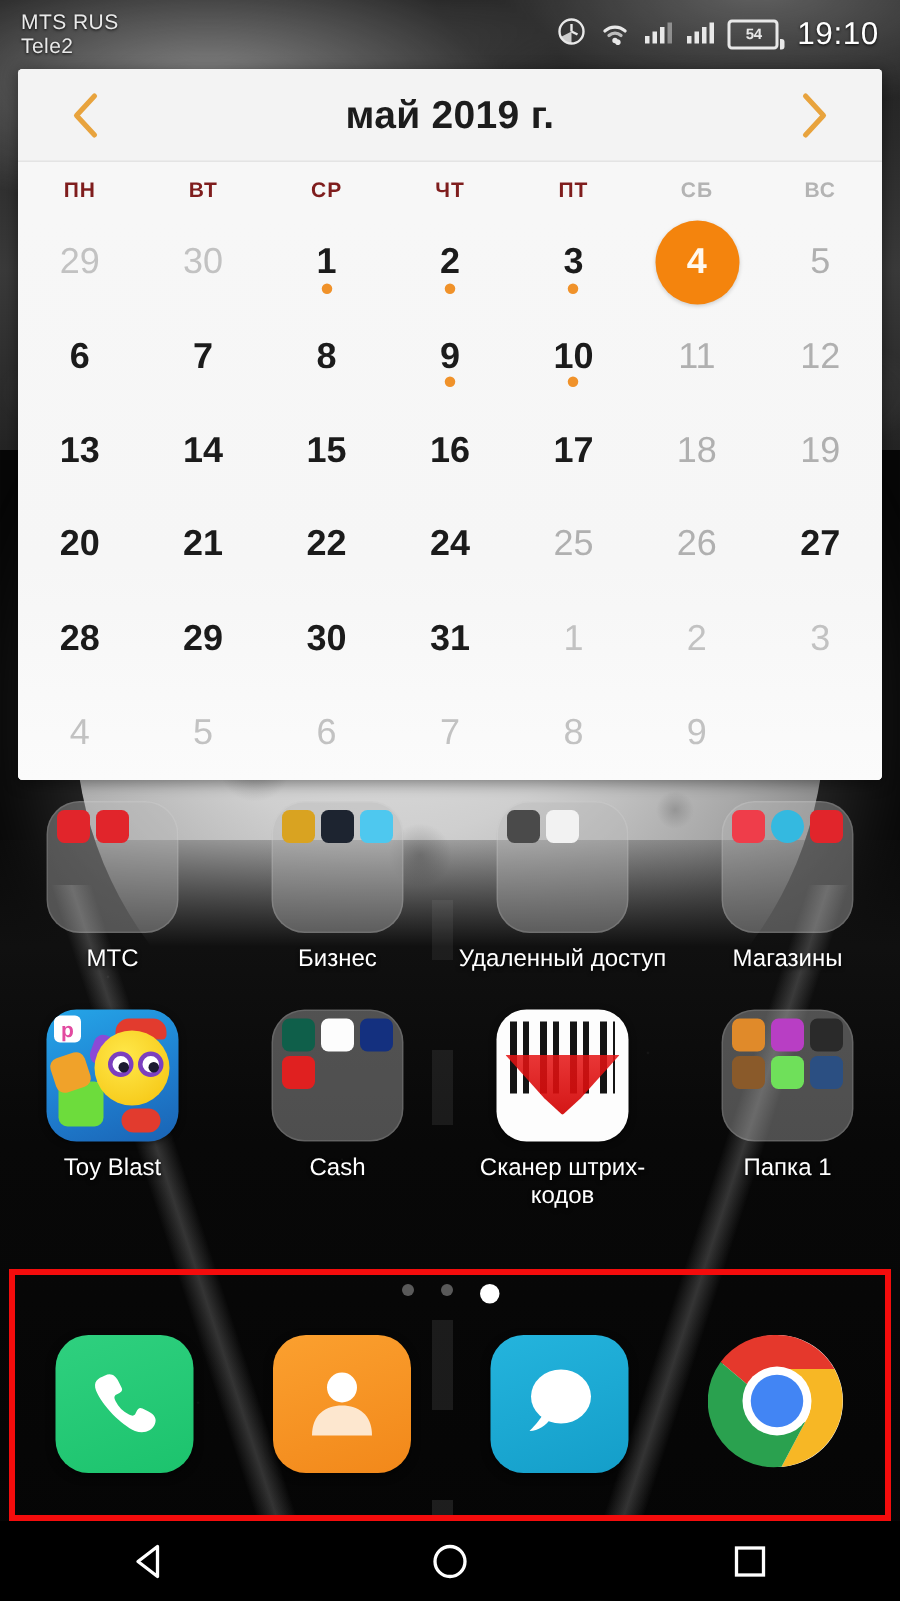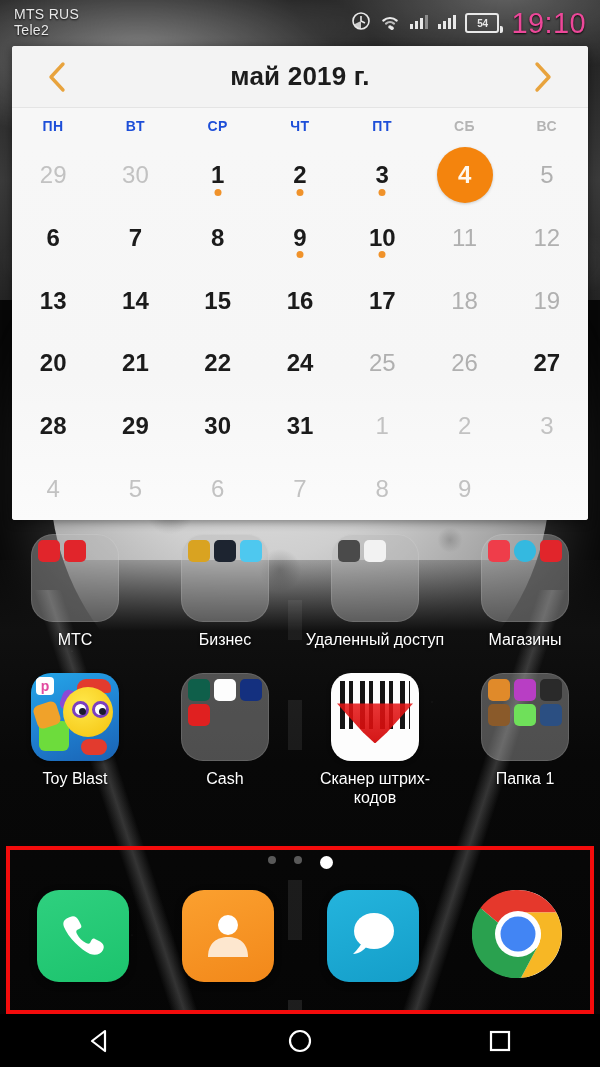--- a/index.html
+++ b/index.html
@@ -46,32 +46,32 @@
      display:flex;align-items:center;justify-content:space-between;padding:0 14px;box-sizing:border-box;}
   .carriers{display:flex;flex-direction:column;justify-content:center;line-height:1.12;}
   .carrier{color:#e9e9e9;font-size:14px;letter-spacing:.3px;text-shadow:0 1px 2px rgba(0,0,0,.9);}
   .status-right{display:flex;align-items:center;gap:8px;}
   .sb-icon{display:block;}
   .battery{display:flex;align-items:flex-end;}
   .batt-body{width:30px;height:16px;border:2px solid #e8e8e8;border-radius:3px;
      display:flex;align-items:center;justify-content:center;}
   .batt-txt{color:#e8e8e8;font-size:10px;font-weight:700;letter-spacing:-.3px;}
   .batt-cap{width:3px;height:7px;background:#e8e8e8;border-radius:0 2px 2px 0;margin-left:1px;}
-  .clock{color:#ec4899;font-size:29px;font-weight:400;letter-spacing:.4px;text-shadow:0 1px 2px rgba(0,0,0,.9);}
+  .clock{color:#ffffff;font-size:21px;font-weight:400;letter-spacing:.4px;text-shadow:0 1px 2px rgba(0,0,0,.9);}
 
   
   .calendar{position:absolute;left:12px;top:46px;width:576px;height:474px;z-index:30;
      background:#f7f7f7;border-radius:3px;box-shadow:0 2px 10px rgba(0,0,0,.45);overflow:hidden;
      display:flex;flex-direction:column;}
   .cal-head{height:62px;display:flex;align-items:center;justify-content:space-between;
      padding:0 26px;box-sizing:border-box;background:#f3f3f3;border-bottom:1px solid #e4e4e4;}
   .cal-nav{width:40px;height:40px;display:flex;align-items:center;justify-content:center;cursor:pointer;}
   .cal-title{font-size:26px;font-weight:700;color:#1c1c1c;letter-spacing:.2px;}
   .cal-dow{display:grid;grid-template-columns:repeat(7,1fr);height:36px;align-items:center;background:#f7f7f7;}
-  .dow{text-align:center;font-size:14px;font-weight:700;color:#1d4ed8;letter-spacing:.6px;}
+  .dow{text-align:center;font-size:14px;font-weight:700;color:#7f1d1d;letter-spacing:.6px;}
   .dow.we{color:#b4b4b4;}
   .cal-grid{flex:1;display:grid;grid-template-columns:repeat(7,1fr);grid-template-rows:repeat(6,1fr);
      background:linear-gradient(180deg,#f7f7f7 0%,#f6f6f6 62%,#fbfbfb 100%);}
   .cell{position:relative;display:flex;align-items:center;justify-content:center;}
   .dnum{font-size:24px;font-weight:700;color:#1b1b1b;line-height:1;z-index:2;}
   .cell.muted .dnum{color:#c2c2c2;font-weight:400;}
   .cell.weekend .dnum{color:#b0b0b0;font-weight:400;}
   .cell.sel .dnum{color:#fff8ee;}
   .sel-circle{position:absolute;width:56px;height:56px;border-radius:50%;background:#f4840d;z-index:1;
      box-shadow:0 1px 3px rgba(0,0,0,.18);}

